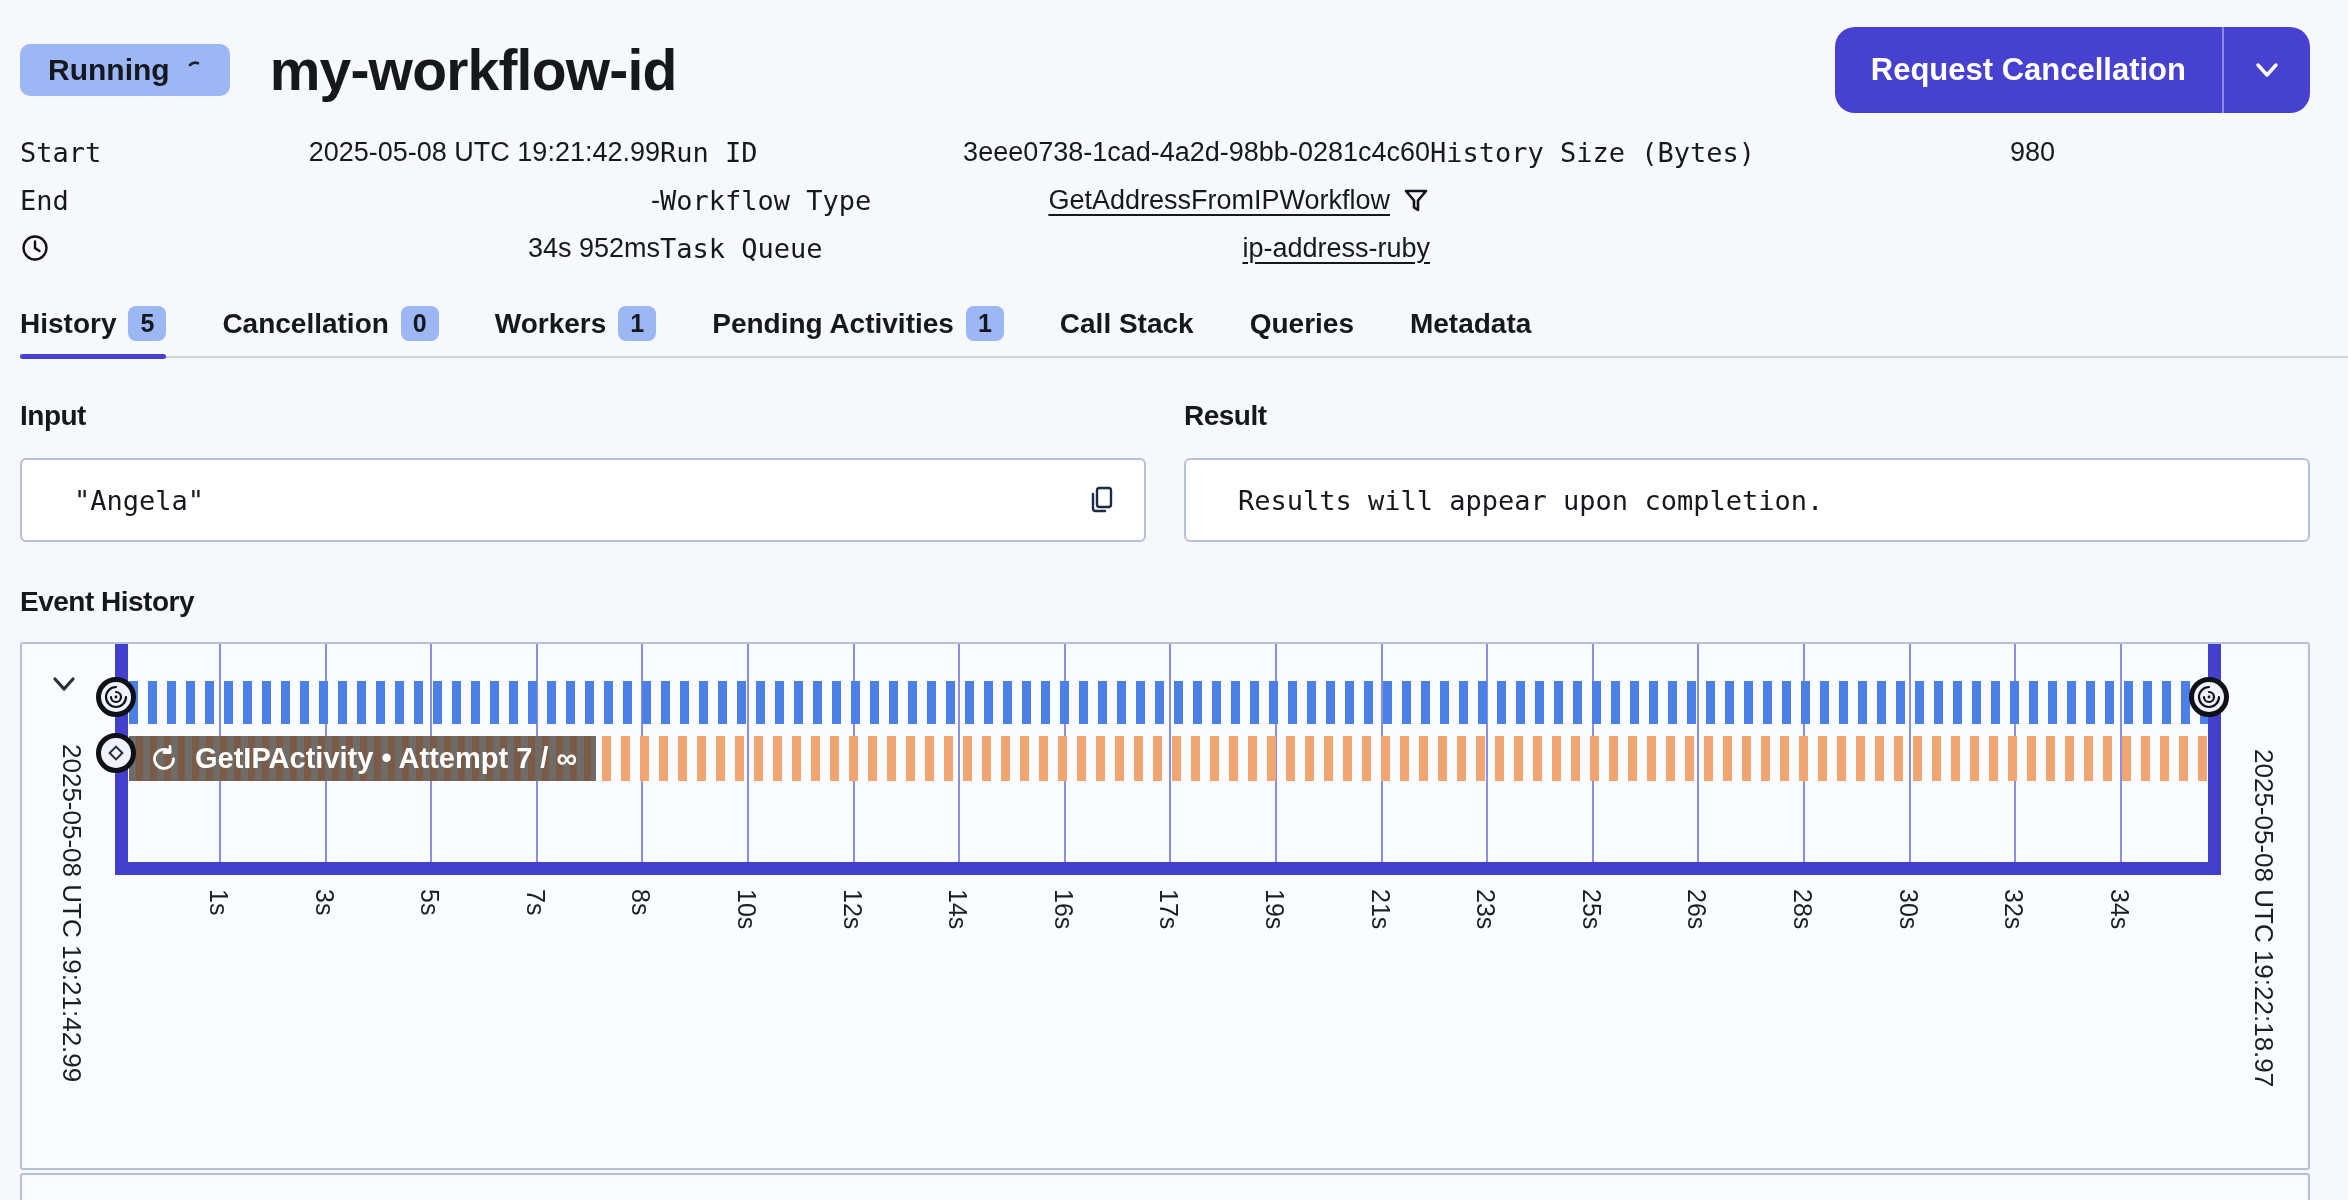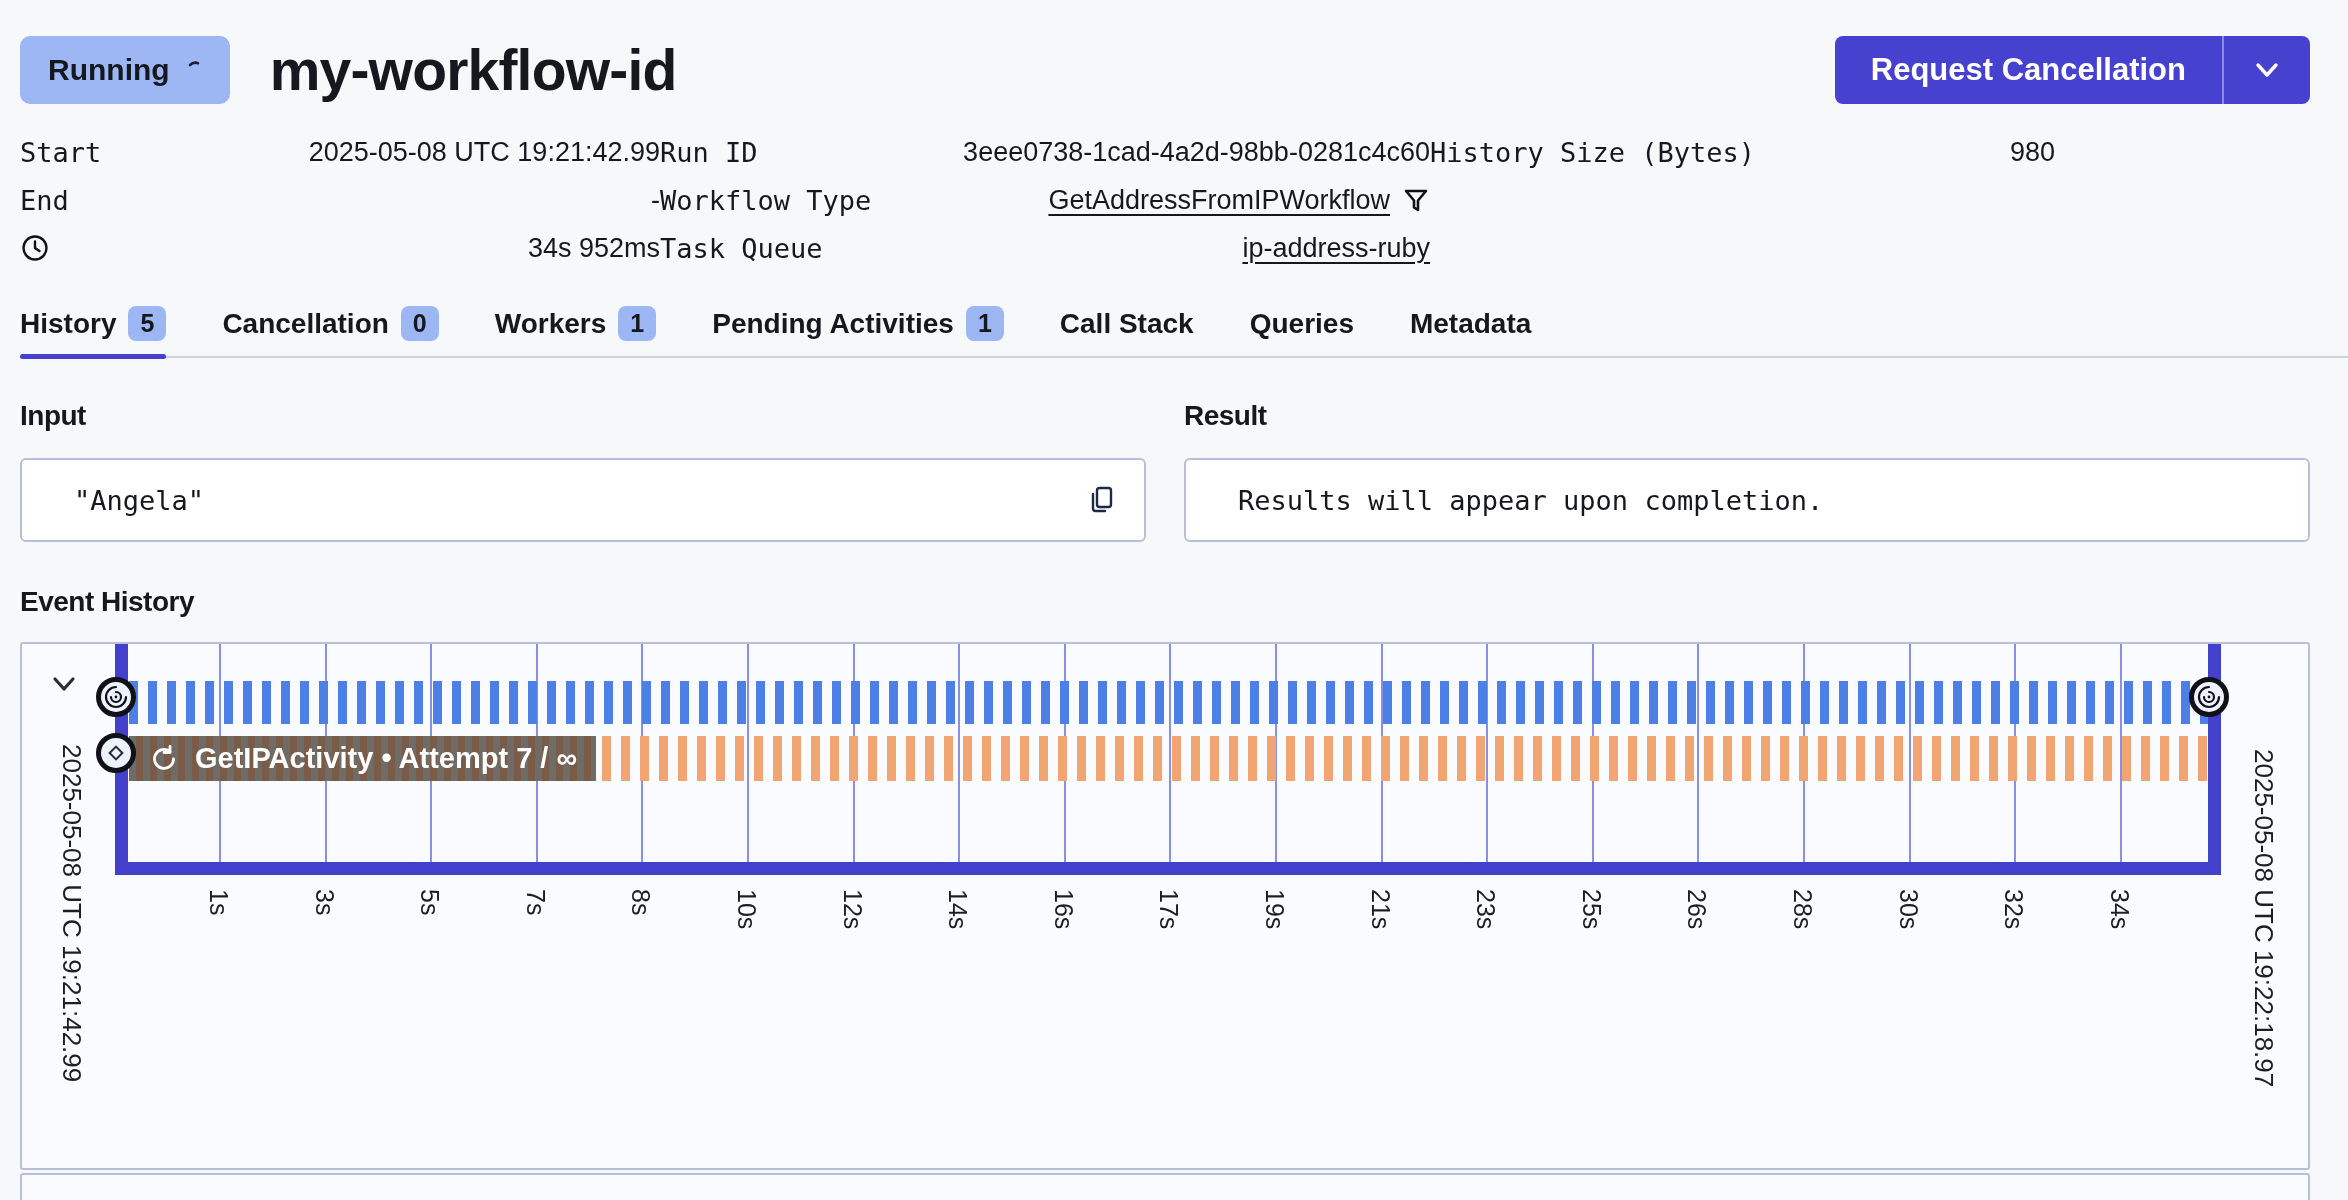--- a/index.html
+++ b/index.html
@@ -7,28 +7,28 @@
   body {
     font-family:"Liberation Sans", sans-serif;
     background:#f7f8fa;
     color:#16181d;
   }
   .page { width:2290px; margin-left:20px; }
 
   
   .header-row { display:flex; align-items:center; margin-top:32px; height:76px; }
   .status-badge {
-    background:#9db6f4; border-radius:10px; height:68px;
+    background:#9db6f4; border-radius:10px; height:52px;
     display:flex; align-items:center; gap:14px; padding:0 24px 0 28px;
     font-size:30px; font-weight:600; color:#15181f; cursor:pointer;
   }
   .wf-title { font-size:57px; font-weight:700; letter-spacing:-0.8px; margin-left:40px; }
   .header-spacer { flex:1; }
   .cancel-btn {
-    display:flex; height:68px; border-radius:8px; overflow:hidden;
+    display:flex; height:86px; border-radius:20px; overflow:hidden;
     background:#4642cf; color:#fff; cursor:pointer; align-items:stretch;
   }
   .cancel-main { display:flex; align-items:center; padding:0 36px; font-size:31px; font-weight:600; }
   .cancel-caret { display:flex; align-items:center; padding:0 26px; border-left:2px solid #8d8ae6; }
 
   
   .details { display:flex; margin-top:20px; }
   .dcol1 { width:640px; } .dcol2 { width:770px; } .dcol3 { width:625px; }
   .drow { display:flex; justify-content:space-between; align-items:center; height:48px; font-size:27px; }
   .dlabel { font-family:"DejaVu Sans Mono", monospace; white-space:nowrap; }

